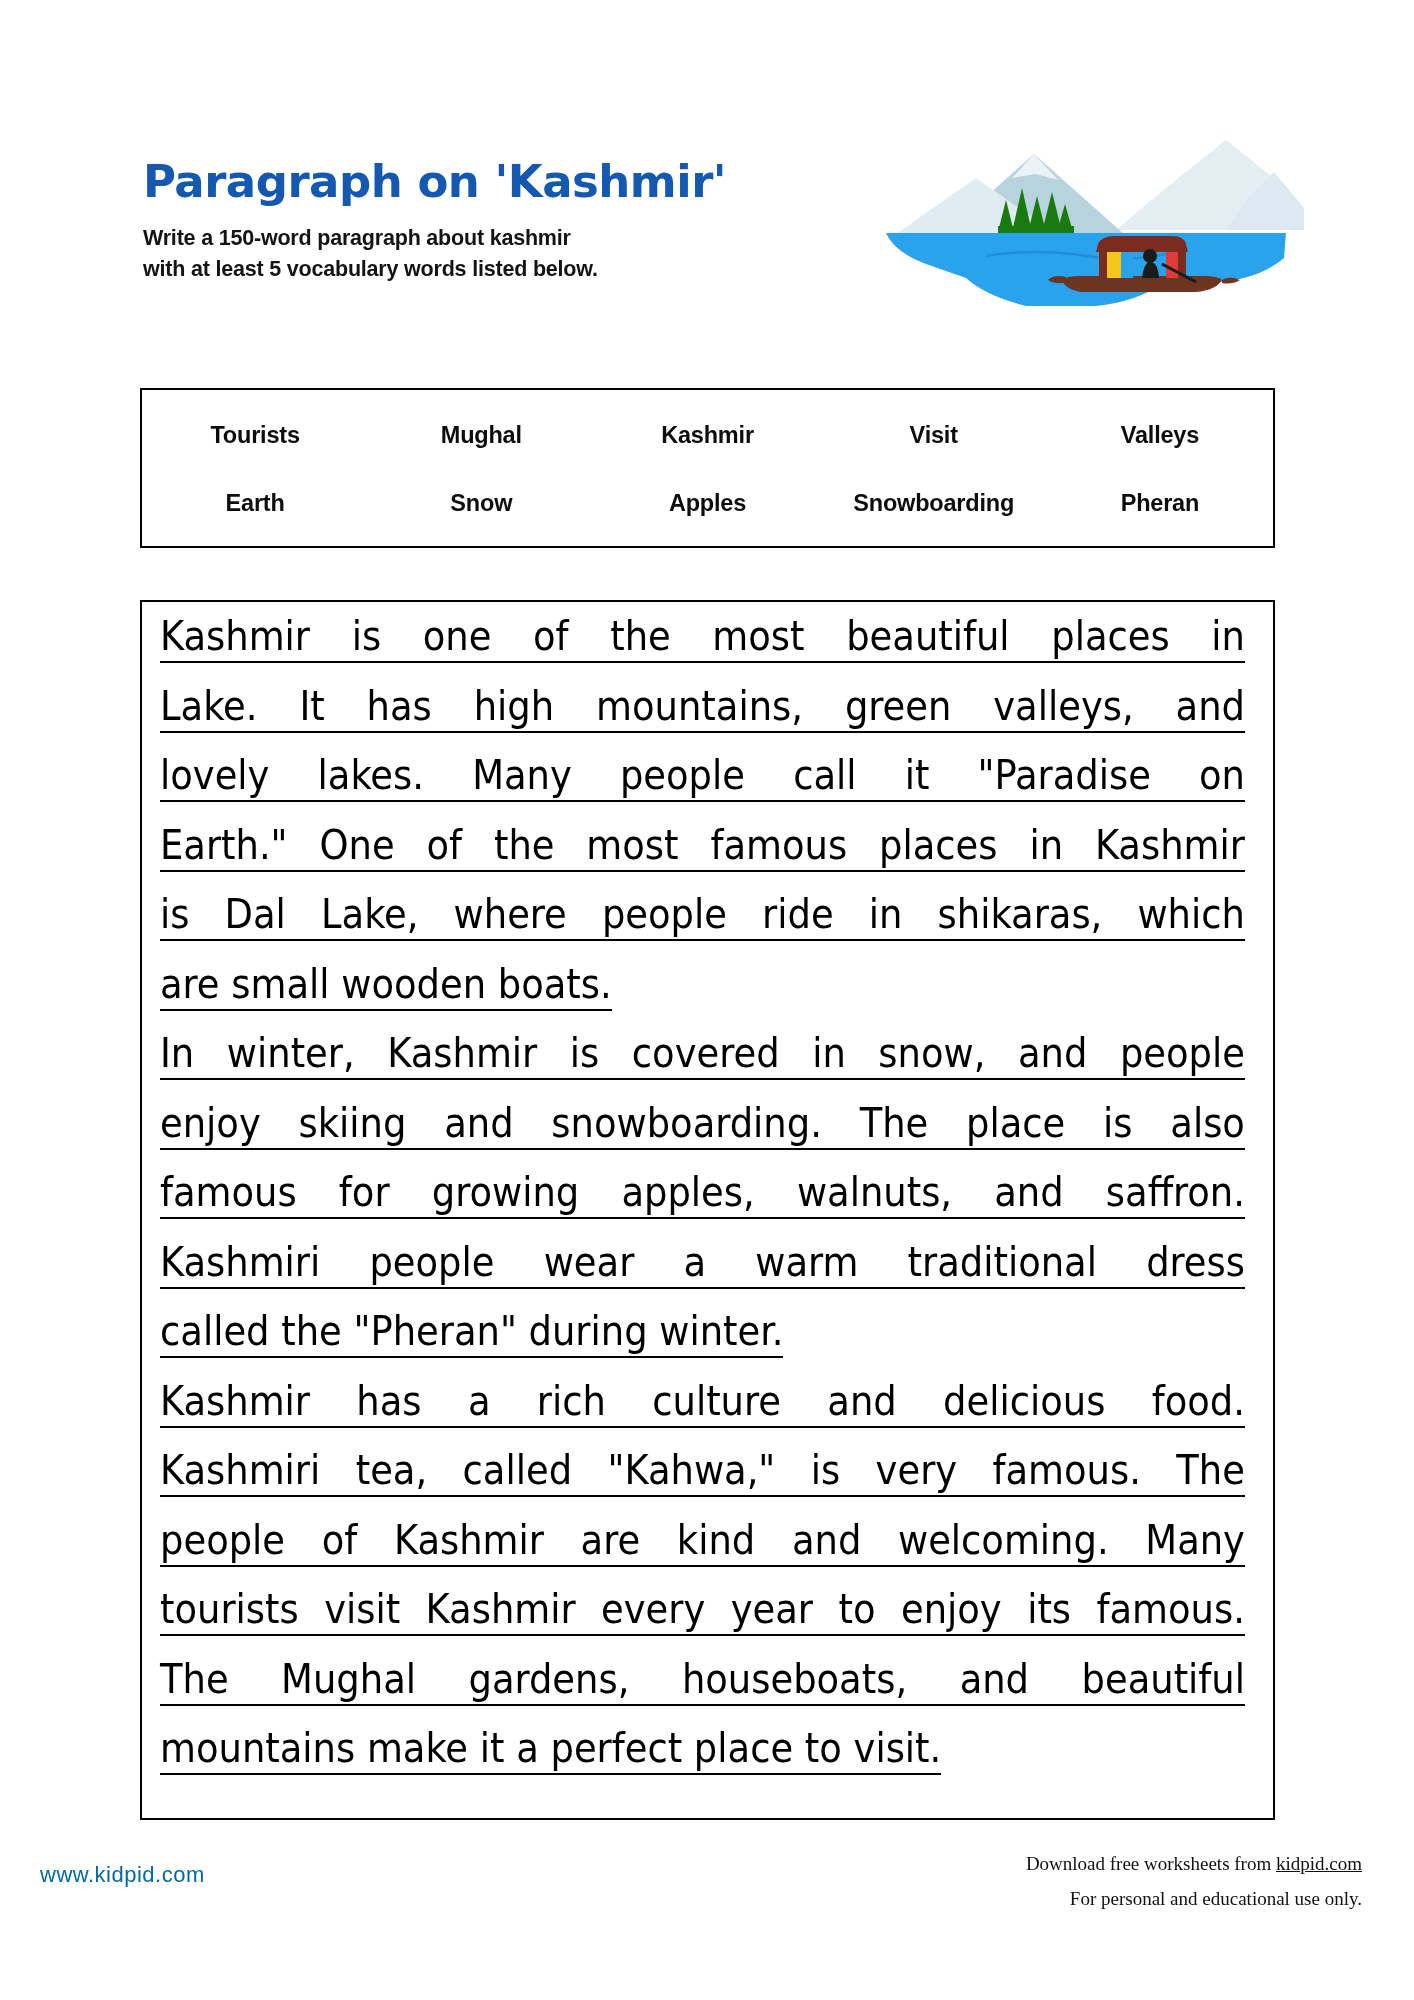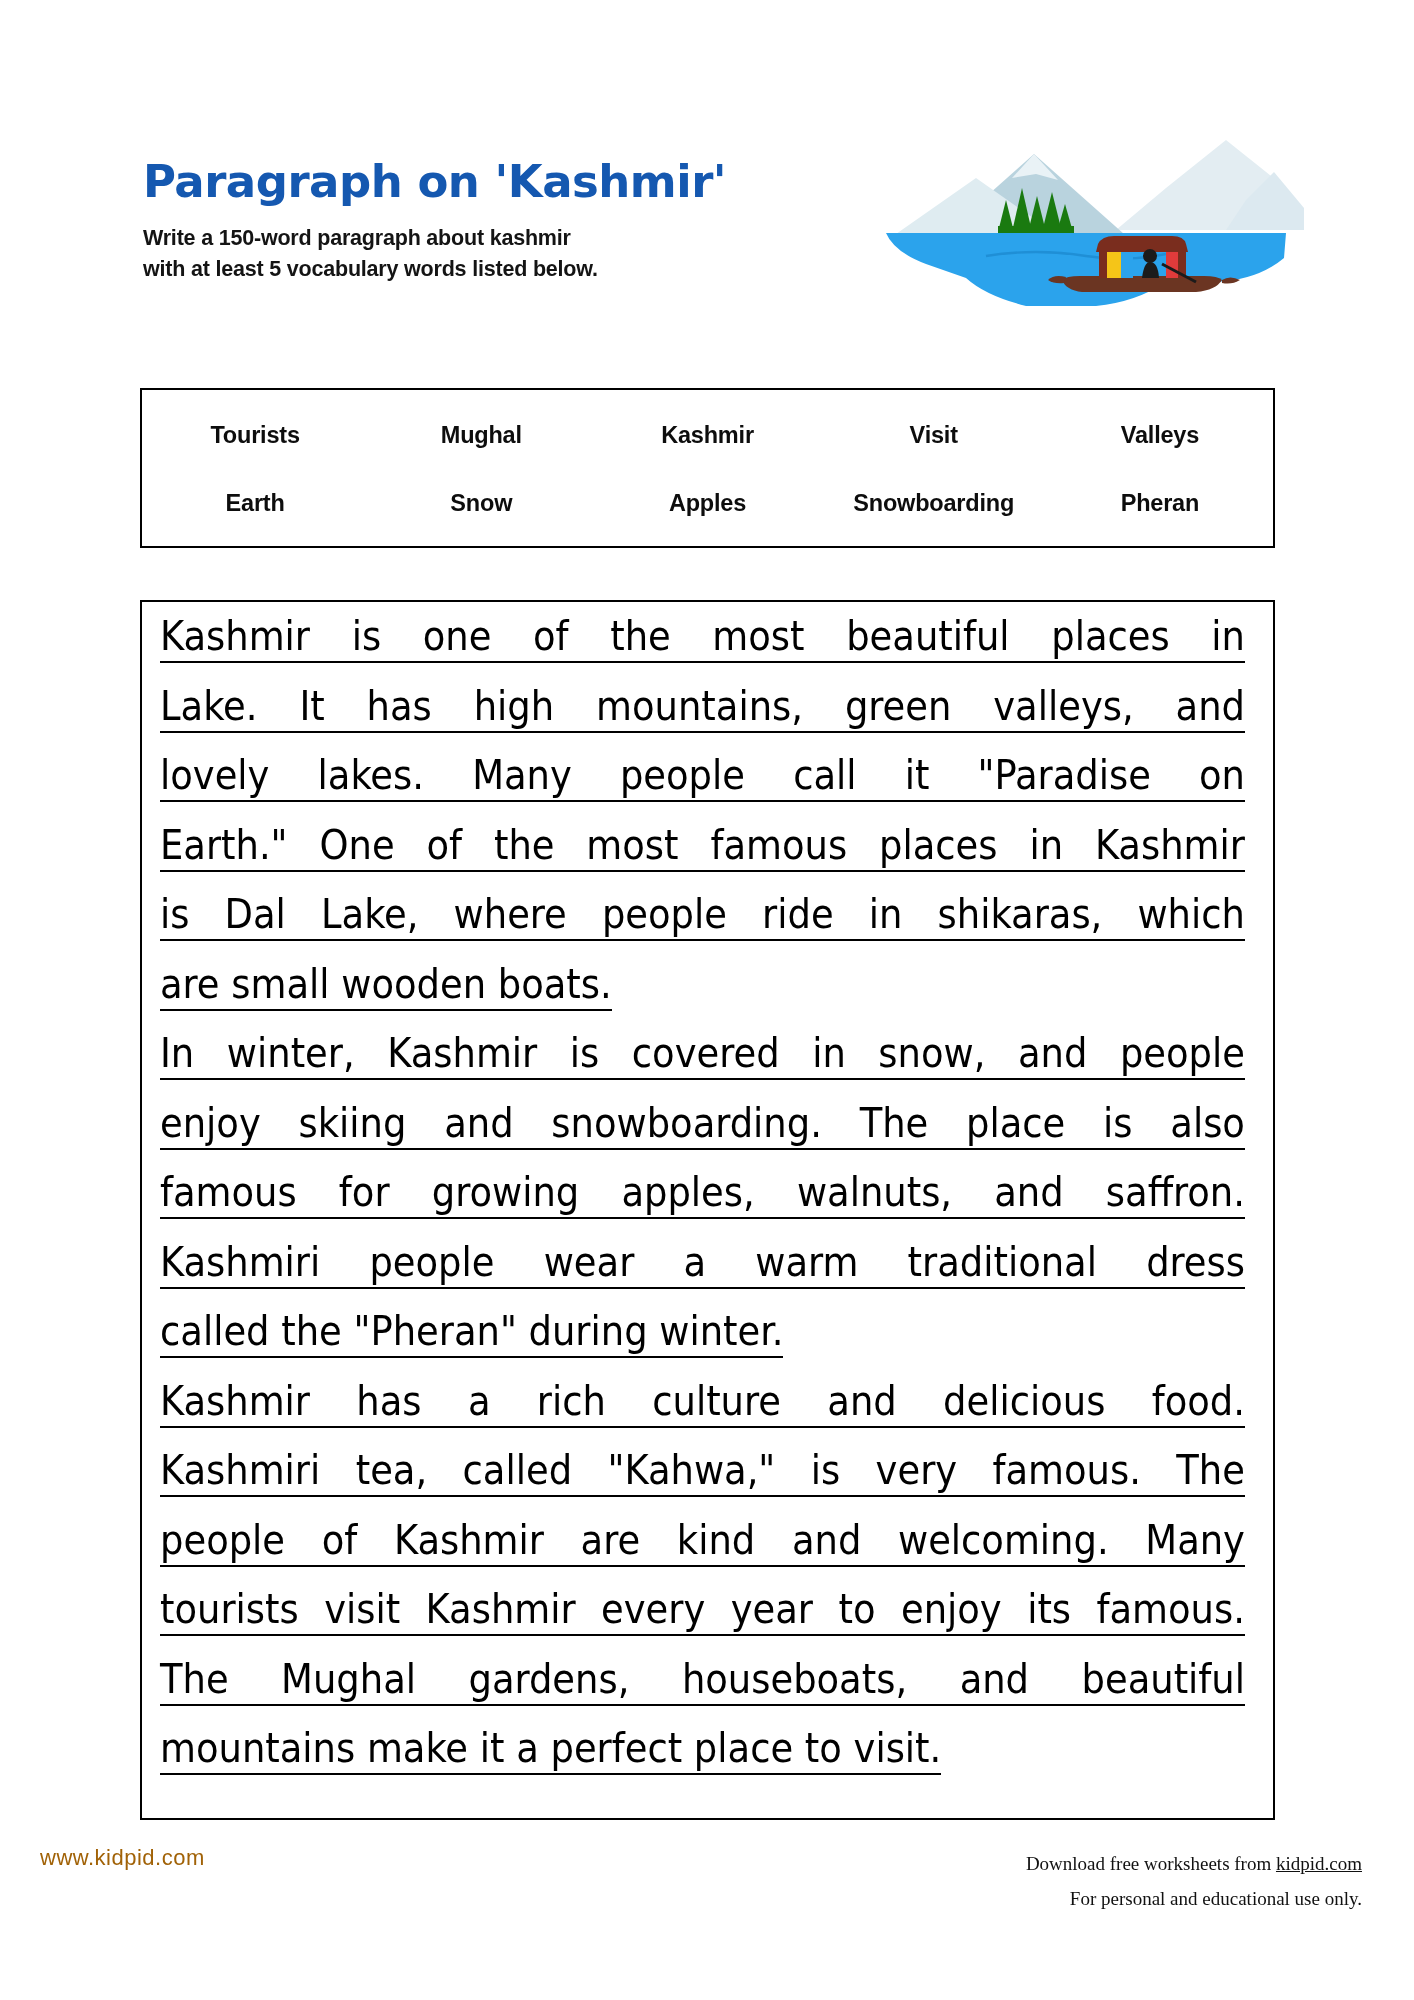--- a/index.html
+++ b/index.html
@@ -172,25 +172,25 @@
     font-weight: bold;
     color: #ffffff;
     background: #f5c518;
     padding: 4px 8px 6px 8px;
     letter-spacing: -1px;
     line-height: 1;
     margin-left: 3px;
     border-radius: 2px;
   }
   .brand-url {
-    margin-top: 5px;
+    margin-top: 22px;
     font-family: "Liberation Sans", sans-serif;
     font-size: 22px;
     font-weight: normal;
-    color: #a16207;
+    color: #0369a1;
     letter-spacing: 0.5px;
   }
 
   .footer-notes {
     position: absolute;
     right: 52px;
     top: 26px;
     text-align: right;
     font-family: "Liberation Serif", serif;
     font-size: 19px;

